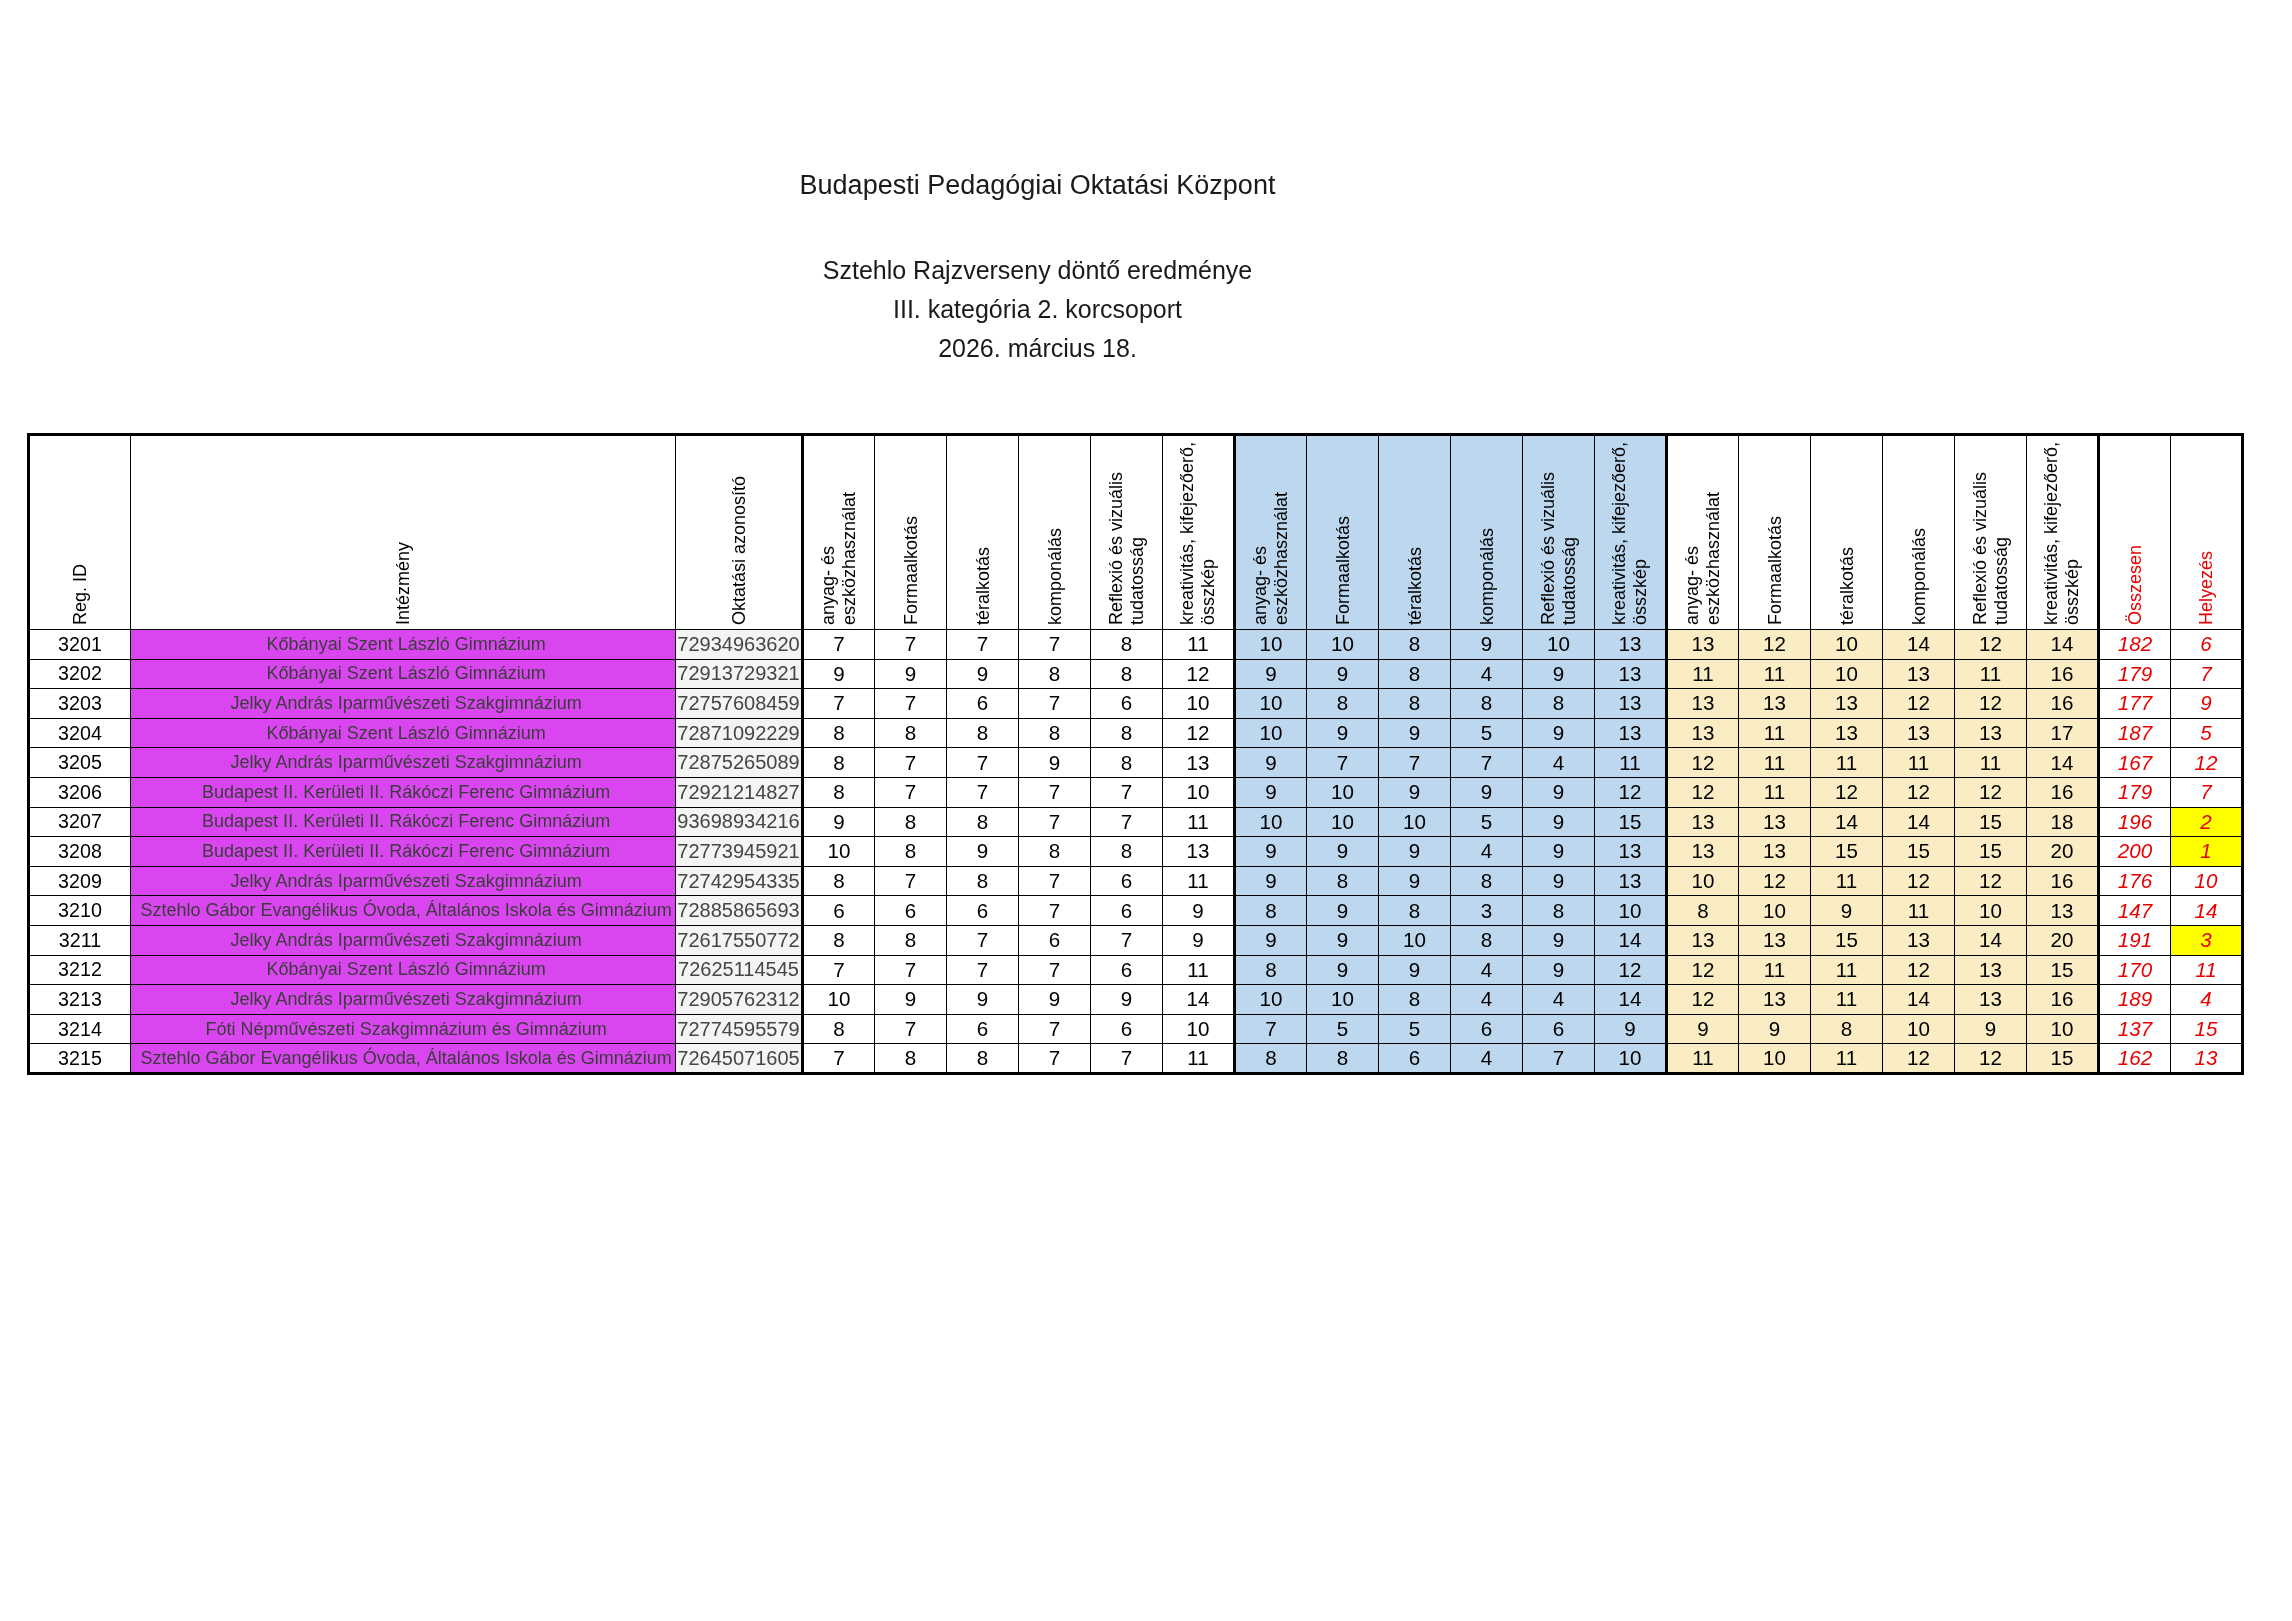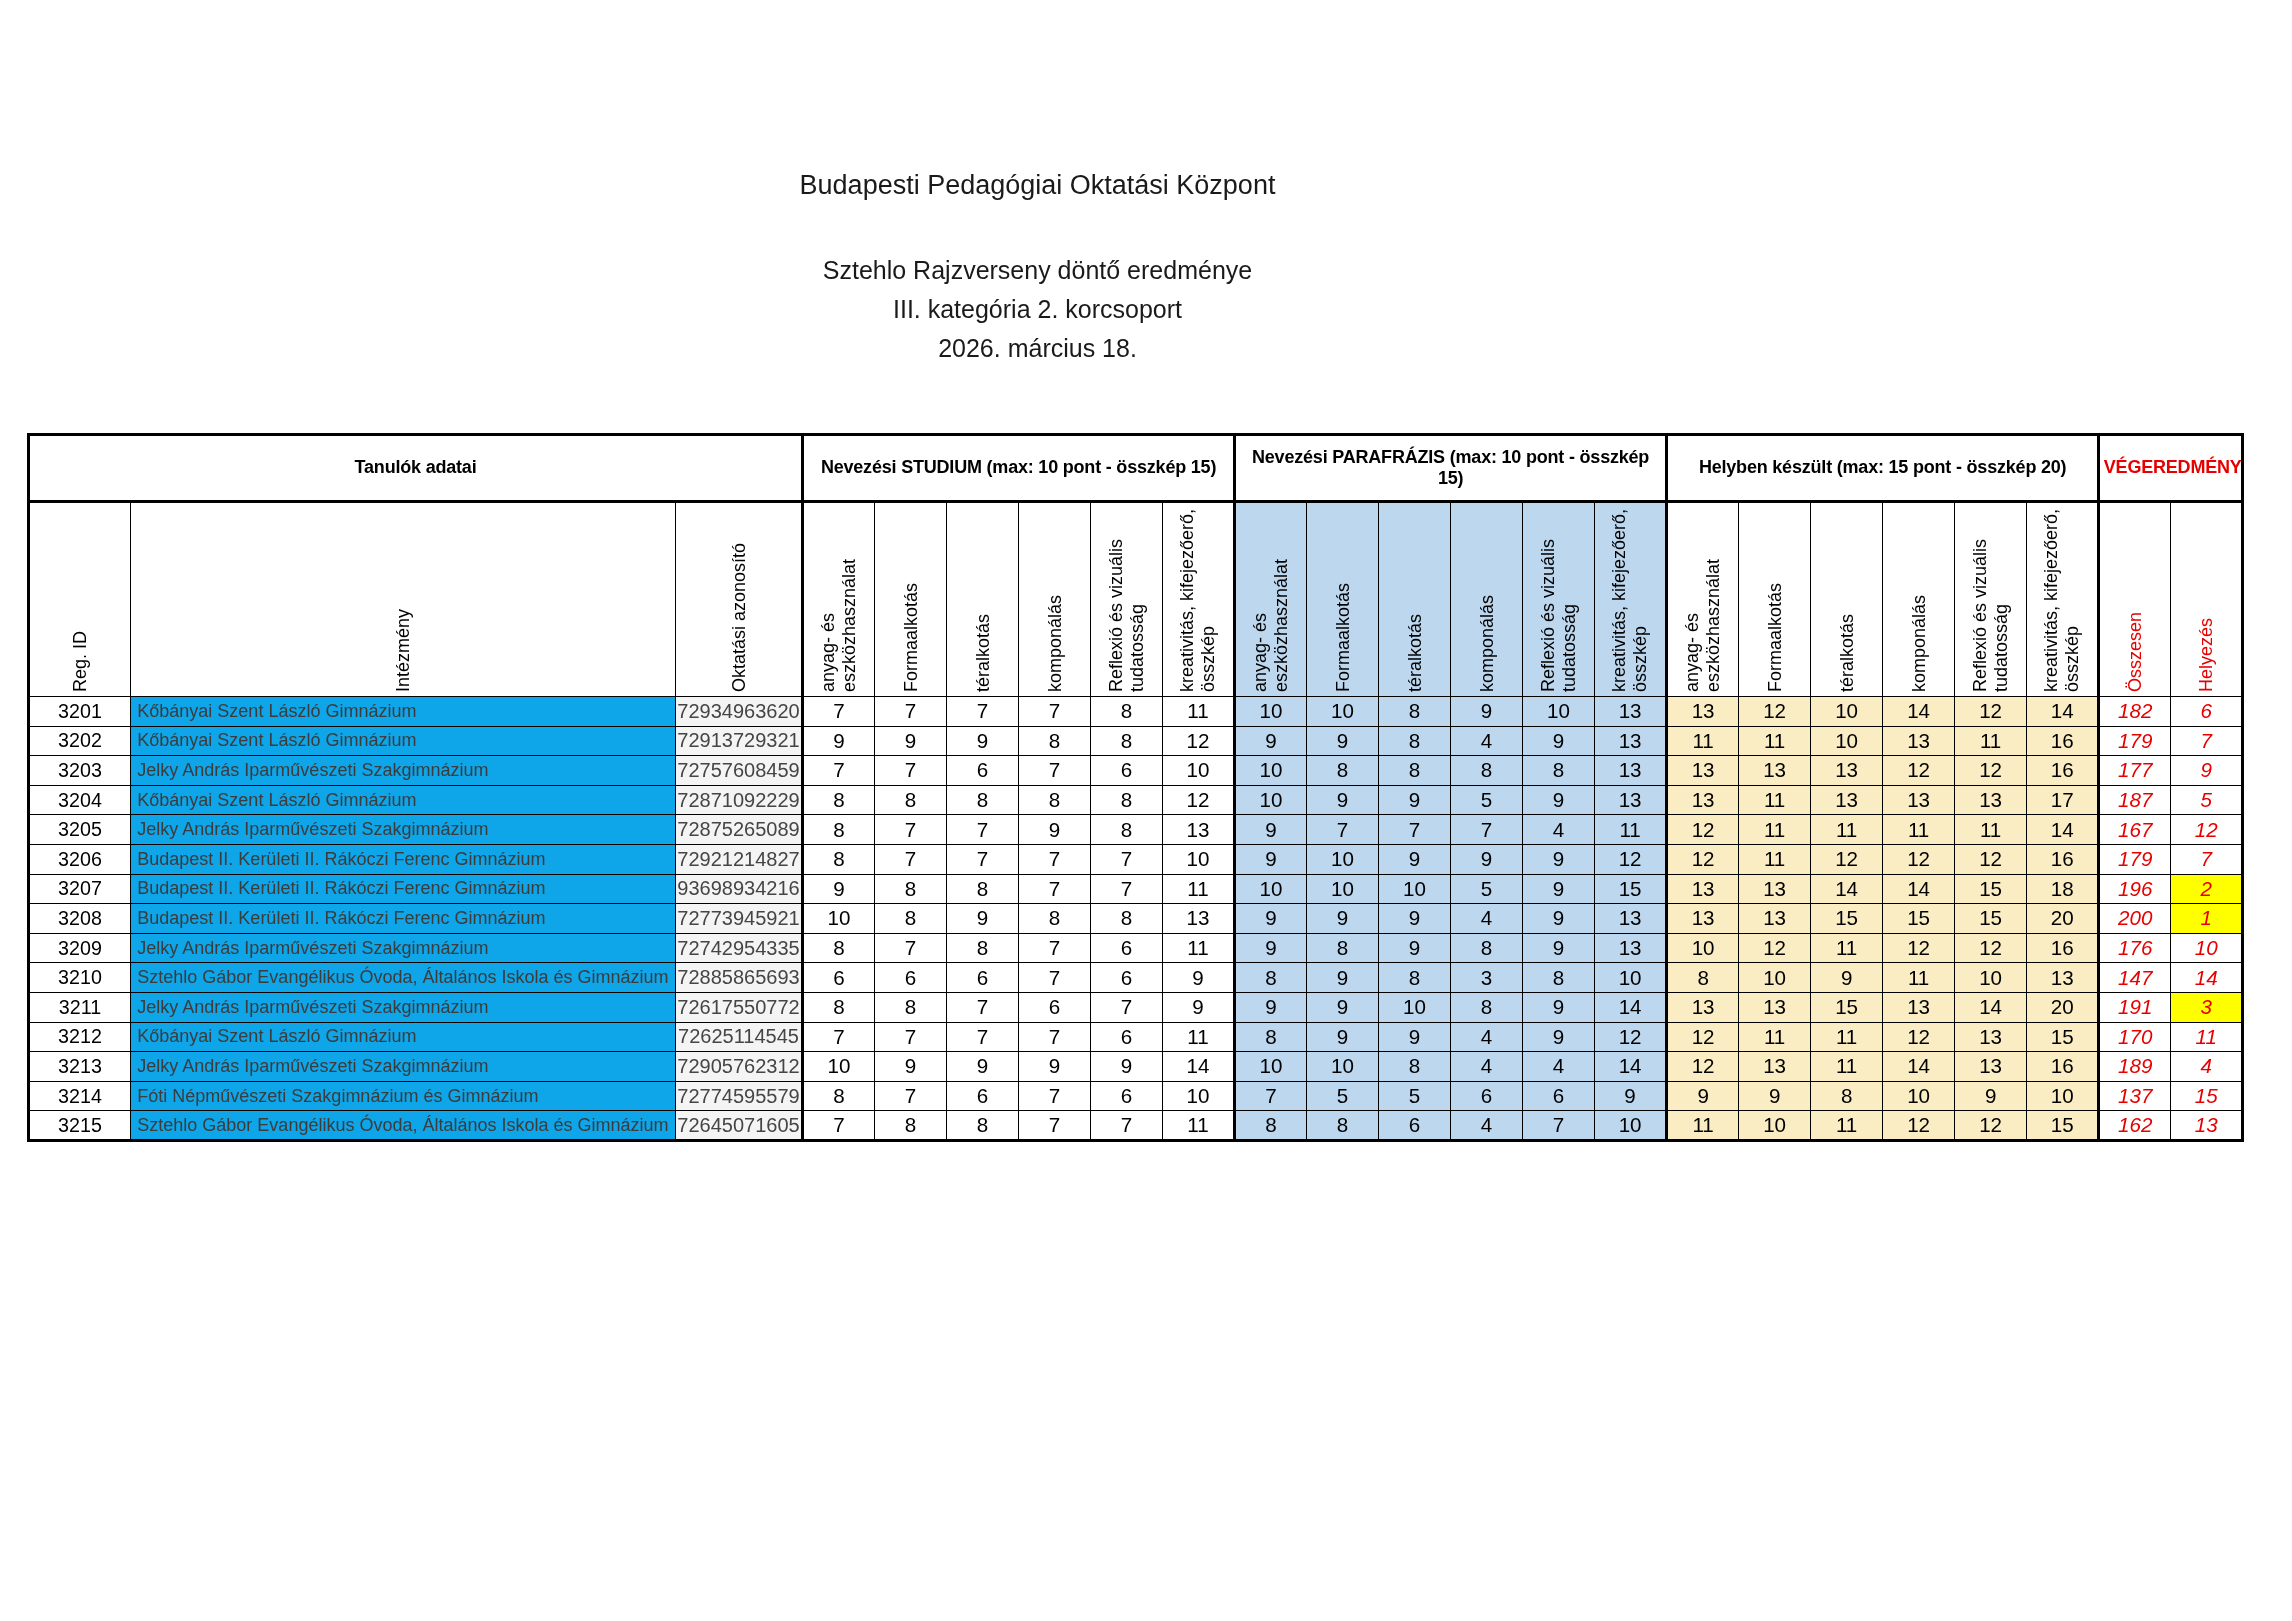--- a/index.html
+++ b/index.html
@@ -42,21 +42,21 @@
     width:184px; line-height:20.6px; font-size:18px;
     text-align:left; white-space:normal;
   }
   .rot-th.blue { background: var(--blue,#BDD7EE); }
   .rot-th.result .rot { color: var(--red,#E60000); }
 
   
   tbody tr { height:29.6px; }
   tbody td { text-align:center; vertical-align:middle; font-size:20.6px; background:#fff; }
   td.reg  { font-size:19.7px; }
-  td.inst { text-align:left; padding-left:6.3px; font-size:18px; color:#3c3c3c; background:#0ea5e9; }
+  td.inst { text-align:center; padding-left:6.3px; font-size:18px; color:#3c3c3c; background:#d946ef; }
   td.okt  { font-size:20px; color:#454545; background:#f4f4f4; }
   td.blue  { background: var(--blue,#BDD7EE); }
   td.cream { background: var(--cream,#FAEDC4); }
   td.sum, td.rank { color: var(--red,#E60000); font-size:20.6px;font-style:italic; }
   td.hl { background: var(--yellow,#FFFF00); }
 
   
   .bl4 { border-left-width:3.6px !important; }
 </style>
 </head>
@@ -89,27 +89,20 @@
       <col style="width: 72px;">
       <col style="width: 72px;">
       <col style="width: 72px;">
       <col style="width: 72px;">
       <col style="width: 72px;">
       <col style="width: 72px;">
       <col style="width: 72px;">
       <col style="width: 72px;">
     </colgroup>
   <thead>
-    <tr class="group-row">
-      <th colspan="3" class="group-th">Tanulók adatai</th>
-      <th colspan="6" class="group-th bl4">Nevezési STUDIUM (max: 10 pont - összkép 15)</th>
-      <th colspan="6" class="group-th bl4">Nevezési PARAFRÁZIS (max: 10 pont - összkép 15)</th>
-      <th colspan="6" class="group-th bl4">Helyben készült (max: 15 pont - összkép 20)</th>
-      <th colspan="2" class="group-th bl4 veg">VÉGEREDMÉNY</th>
-    </tr>
     <tr id="criteria-row">
         <th class="rot-th ">
           <div class="rot">Reg. ID</div>
         </th>
         <th class="rot-th ">
           <div class="rot">Intézmény</div>
         </th>
         <th class="rot-th ">
           <div class="rot">Oktatási azonosító</div>
         </th>

